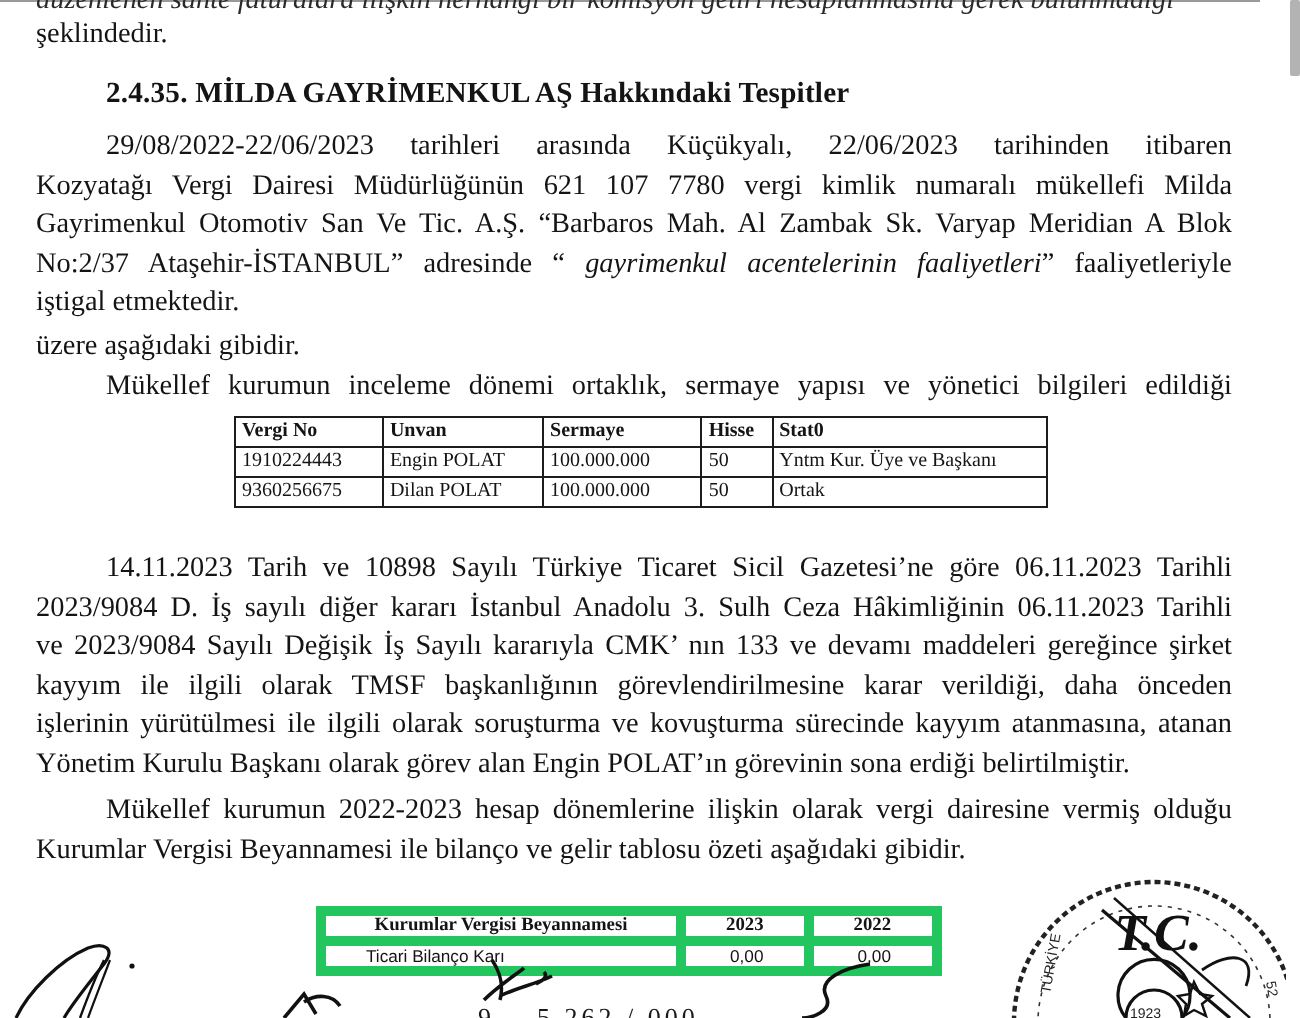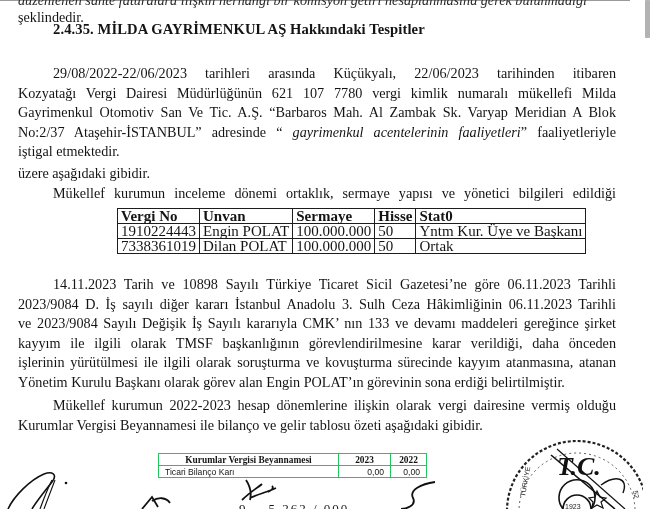--- a/index.html
+++ b/index.html
@@ -15,47 +15,47 @@
     .topline {
       position: absolute; left: 0; top: 0; width: 630px; height: 1px; background: #9a9a9a;
     }
     .cutline {
       position: absolute; left: 18px; top: -9px; width: 600px;
       font-style: italic; white-space: nowrap; overflow: hidden;
       color: #2a2a2a;
     }
     .line { position: absolute; white-space: nowrap; }
     .heading {
-      position: absolute; left: 53px; top: 20px;
+      position: absolute; left: 53px; top: 38px;
       font-weight: bold; font-size: 14.6px; letter-spacing: 0.1px;
     }
     .para { position: absolute; left: 18px; width: 598px; }
     .para .ln { display: block; height: 19.6px; text-align: justify; text-align-last: justify; white-space: nowrap; overflow: hidden; }
     .para .ln.last { text-align-last: left; }
     .para .ln.ind { padding-left: 35px; }
     .ital { font-style: italic; }
 
     
     .ptable {
       position: absolute; left: 117px; top: 208px;
-      border-collapse: collapse; font-size: 15px; line-height: 14px;
+      border-collapse: collapse; font-size: 10px; line-height: 14px;
     }
     .ptable td, .ptable th {
       border: 1px solid #1c1c1c; padding: 0 3px; text-align: left; white-space: nowrap; height: 15px;
     }
     .ptable th { font-weight: bold; }
 
     
     .ttable {
       position: absolute; left: 158px; top: 453px;
       border-collapse: collapse; font-family: "Liberation Sans", "DejaVu Sans", sans-serif;
       font-size: 8.6px; line-height: 10px;
     }
     .ttable td, .ttable th {
-      border: 1px solid #22c55e; padding: 0 6px; white-space: nowrap; height: 12px;
+      border: 5px solid #22c55e; padding: 0 20px; white-space: nowrap; height: 12px;
     }
     .ttable th { font-family: "Liberation Serif", serif; font-weight: bold; font-size: 9.4px; text-align: center; }
     .ttable td.num { text-align: right; }
 
     .scrollbar {
       position: absolute; left: 643px; top: 0; width: 7px; height: 509px; background: #ffffff;
     }
     .scroll-thumb {
       position: absolute; left: 645px; top: 0; width: 5px; height: 38px; background: #b3b3b3; border-radius: 1px;
     }
@@ -102,21 +102,21 @@
     </thead>
     <tbody>
       <tr>
         <td>1910224443</td>
         <td>Engin POLAT</td>
         <td>100.000.000</td>
         <td>50</td>
         <td>Yntm Kur. Üye ve Başkanı</td>
       </tr>
       <tr>
-        <td>7338361019</td>
+        <td>9360256675</td>
         <td>Dilan POLAT</td>
         <td>100.000.000</td>
         <td>50</td>
         <td>Ortak</td>
       </tr>
     </tbody>
   </table>
 
   <div class="para" style="top:275px;">
     <span class="ln ind">14.11.2023 Tarih ve 10898 Sayılı Türkiye Ticaret Sicil Gazetesi’ne göre 06.11.2023 Tarihli</span>

